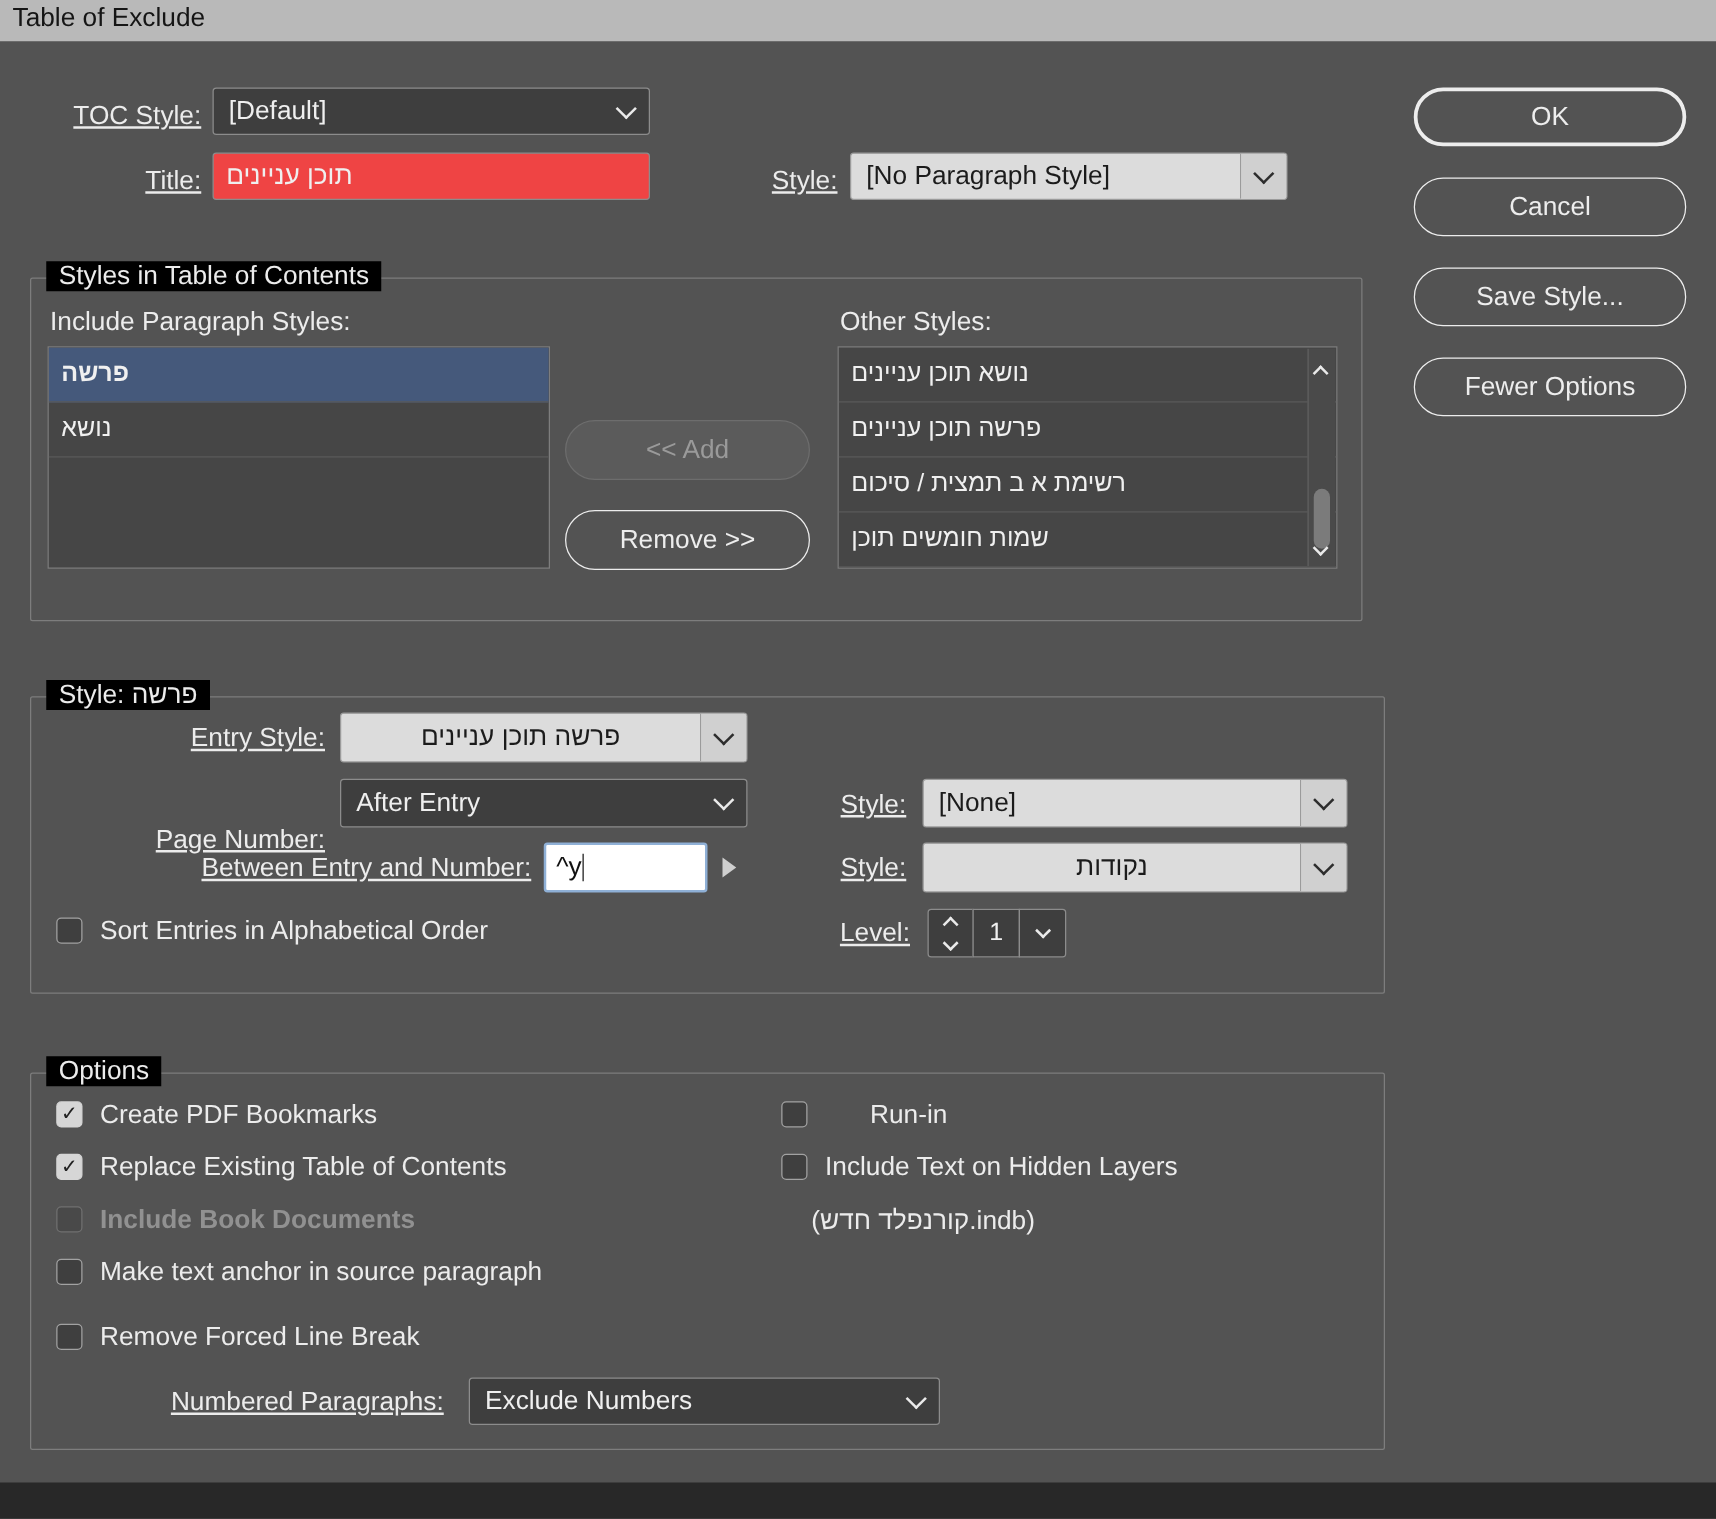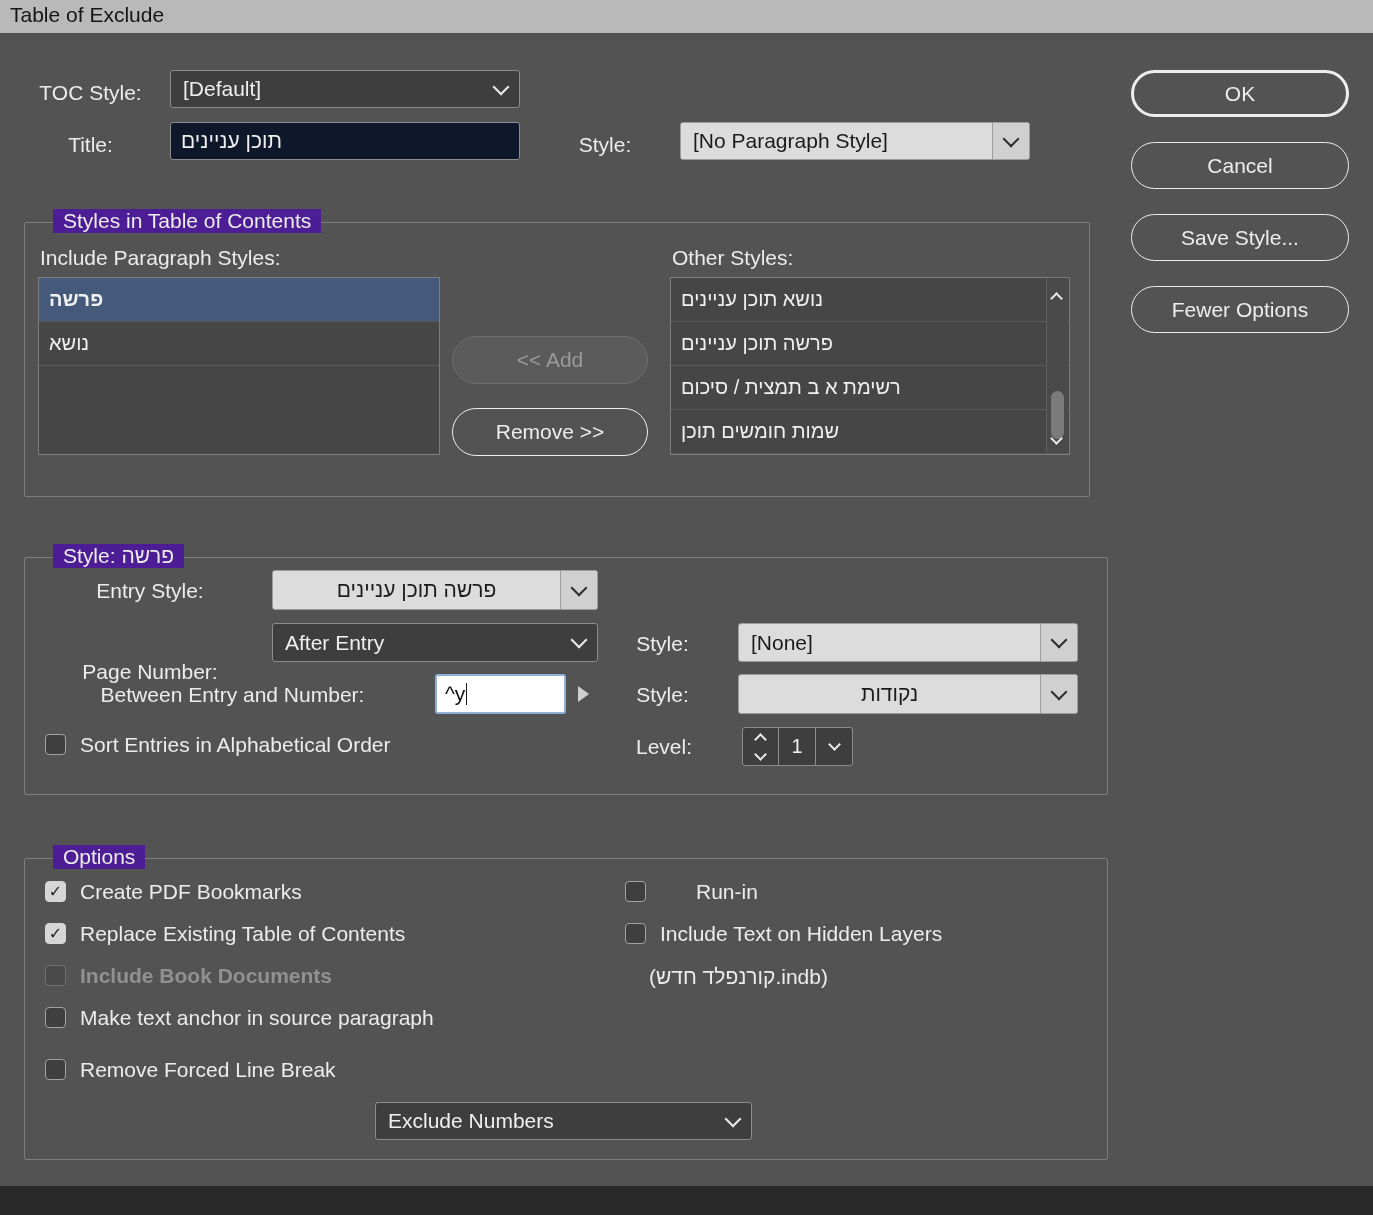--- a/index.html
+++ b/index.html
@@ -1,21 +1,21 @@
 <!DOCTYPE html>
 <html><head>
 <meta charset="utf-8">
 <style>
   html,body{margin:0;padding:0;background:#3a3a3a;}
   .screen{position:relative;width:1373px;height:1215px;background:#535353;overflow:hidden;
           font-family:"Liberation Sans","DejaVu Sans",sans-serif;}
   .titlebar{position:absolute;left:0;top:0;width:100%;height:33px;background:#b9b9b9;}
   .titlebar .t{position:absolute;left:10px;top:3px;font-size:21px;color:#151515;}
   .lbl{position:absolute;font-size:21px;line-height:27px;color:#ececec;white-space:nowrap;}
-  .r{text-align:center;}
+  .r{text-align:right;text-decoration:underline;}
   .dis-lbl{color:#919191;}
 
   .dd-dark{position:absolute;box-sizing:border-box;background:#3e3e3e;border:1px solid #8c8c8c;
            border-radius:3px;display:flex;align-items:center;color:#efefef;font-size:21px;}
   .dd-dark .txt{flex:1;padding:0 12px;white-space:nowrap;overflow:hidden;}
   .dd-dark .chevwrap{width:36px;display:flex;align-items:center;justify-content:center;}
 
   .dd-light{position:absolute;box-sizing:border-box;background:#dcdcdc;border:1px solid #9b9b9b;
             border-radius:3px;display:flex;align-items:stretch;color:#1b1b1b;font-size:21px;}
   .dd-light .txt{flex:1;display:flex;align-items:center;padding:0 12px;white-space:nowrap;overflow:hidden;}
@@ -29,36 +29,36 @@
   .chev.dark{border-color:#2d2d2d;}
   .chev.sm{width:7px;height:7px;border-width:2px;}
 
   .pill{position:absolute;box-sizing:border-box;border:1.6px solid #ededed;border-radius:24px;
         background:transparent;color:#ededed;font-size:21px;display:flex;align-items:center;
         justify-content:center;font-family:inherit;cursor:default;padding:0;}
   .pill.primary{border-width:3px;}
   .pill.disabled{border:1px solid #6d6d6d;background:#5b5b5b;color:#9a9a9a;}
 
   .groupbox{position:absolute;box-sizing:border-box;border:1px solid #7d7d7d;border-radius:2px;}
-  .gtitle{position:absolute;top:-14px;left:28px;background:#4c1d95;padding:0 10px;font-size:21px;
+  .gtitle{position:absolute;top:-14px;left:12px;background:#000000;padding:0 10px;font-size:21px;
           color:#ececec;white-space:nowrap;}
 
   .listbox{position:absolute;box-sizing:border-box;background:#464646;border:1px solid #7d7d7d;overflow:hidden;}
   .lrow{box-sizing:border-box;height:44px;line-height:43px;border-bottom:1px solid #5a5a5a;
         color:#f0f0f0;font-size:20px;padding:0 10px;white-space:nowrap;}
   .lrow.sel{background:#45597b;font-weight:bold;}
 
   .cb{position:absolute;box-sizing:border-box;width:21px;height:21px;border-radius:4px;background:#3f3f3f;
       border:1.4px solid #a2a2a2;display:flex;align-items:center;justify-content:center;}
   .cb .mark{display:none;font-size:16px;font-weight:bold;color:#222;line-height:1;}
   .cb.on{background:#d6d6d6;border-color:#d6d6d6;}
   .cb.on .mark{display:block;}
   .cb.dis{border-color:#707070;background:#494949;}
 
-  .input-dark{position:absolute;box-sizing:border-box;background:#0f172a;border:1px solid #8c8c8c;
+  .input-dark{position:absolute;box-sizing:border-box;background:#ef4444;border:1px solid #8c8c8c;
               border-radius:3px;display:flex;align-items:center;padding:0 10px;color:#efefef;font-size:21px;}
   .input-white{position:absolute;box-sizing:border-box;background:#ffffff;border:2px solid #8fb0d6;
                border-radius:3px;display:flex;align-items:center;padding:0 8px;color:#111;font-size:21px;}
   .cursor{width:0;border-left:1.6px solid #1a1a1a;height:22px;margin-left:1px;}
 
   .tri{position:absolute;width:0;height:0;border-left:11px solid #cfcfcf;border-top:8px solid transparent;
        border-bottom:8px solid transparent;}
 
   .scroll{position:absolute;top:1px;right:1px;bottom:1px;width:21px;background:#4a4a4a;border-left:1px solid #606060;}
   .sthumb{position:absolute;left:4px;width:13px;height:48px;top:112px;border-radius:7px;background:#7b7b7b;}
@@ -212,20 +212,21 @@
   <div class="lbl" style="left:80px;top:1056px;">Remove Forced Line Break</div>
 
   <span class="cb" style="left:625px;top:881px;"></span>
   <div class="lbl" style="left:696px;top:878px;">Run-in</div>
 
   <span class="cb" style="left:625px;top:923px;"></span>
   <div class="lbl" style="left:660px;top:920px;">Include Text on Hidden Layers</div>
 
   <div class="lbl" style="left:649px;top:963px;">(קורנפלד חדש.indb)</div>
 
+  <div class="lbl r" style="left:105px;top:1108px;width:250px;">Numbered Paragraphs:</div>
   <div class="dd-dark" style="left:375px;top:1102px;width:377px;height:38px;">
     <span class="txt">Exclude Numbers</span>
     <span class="chevwrap">
         <i class="chev"></i>
       </span>
   </div>
 
   <div class="footer"></div>
 
 </div>

